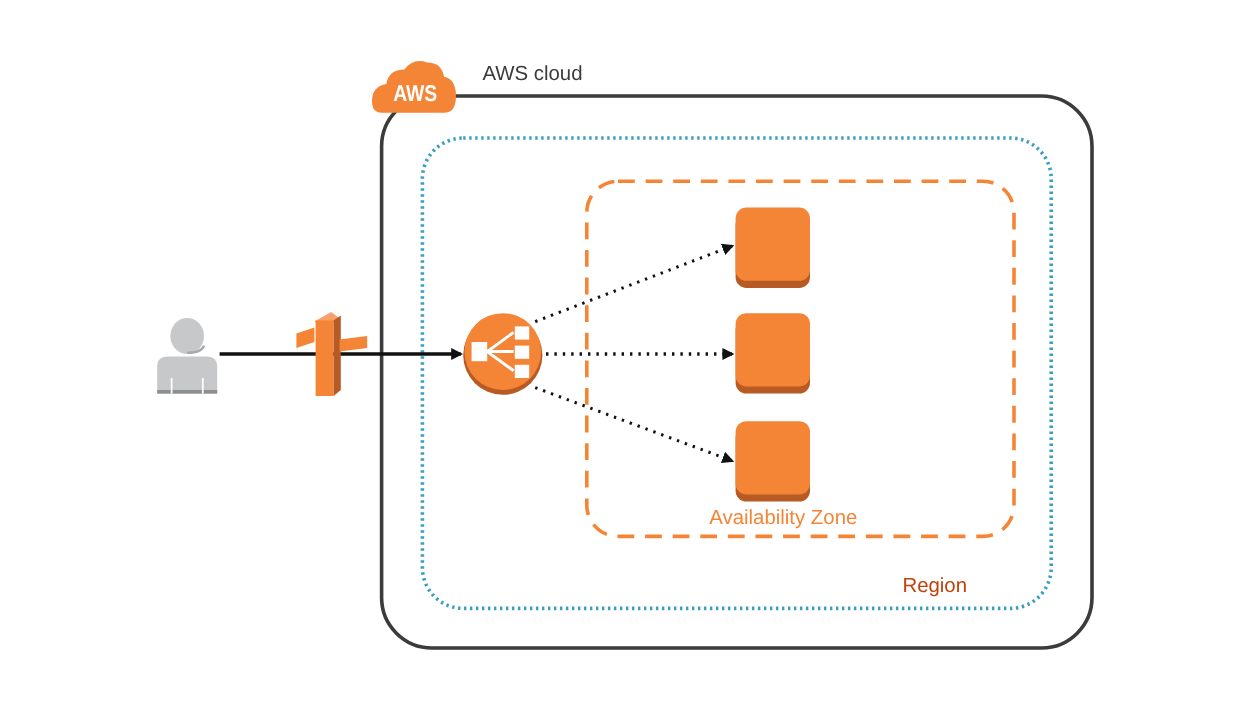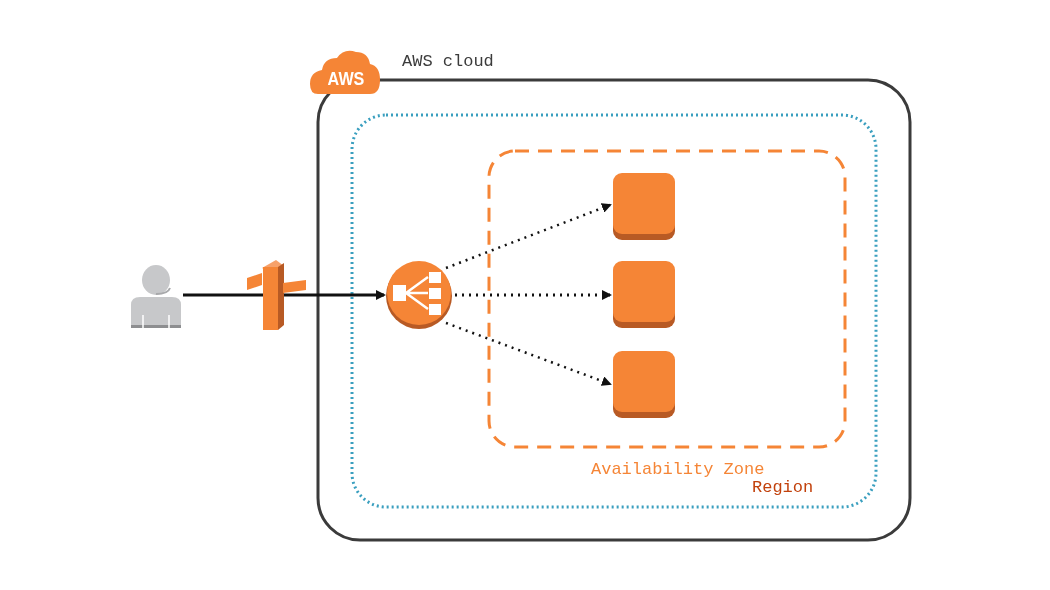--- a/index.html
+++ b/index.html
@@ -1,21 +1,21 @@
 <!DOCTYPE html>
 <html><head>
 <meta charset="utf-8">
 <style>
   html, body { margin: 0; padding: 0; background: #ffffff; }
   body { width: 1050px; height: 590px; position: relative; overflow: hidden;
          font-family: "DejaVu Sans", sans-serif; }
   svg.diagram { position: absolute; left: 0; top: 0; }
-  .lbl { position: absolute; font-family: Liberation Mono, monospace; white-space: nowrap; }
+  .lbl { position: absolute; font-family: Liberation Sans, sans-serif; white-space: nowrap; }
   .cloud-title { left: 402px; top: 52px; font-size: 17px; color: #3b3b3b; }
-  .az-title { left: 591px; top: 422px; font-size: 17px; color: #f58536; margin-top: 38px; }
+  .az-title { left: 591px; top: 422px; font-size: 17px; color: #f58536; }
   .region-title { left: 752px; top: 478px; font-size: 17px; color: #c2410c; }
   .aws-badge-text { position: absolute; left: 322px; top: 68px; width: 48px; text-align: center;
                     font-family: "Liberation Sans", sans-serif; font-weight: bold; font-size: 19px; color: #ffffff;
                     transform: scaleX(0.85); }
 </style>
 </head>
 <body>
 
 <svg class="diagram" width="1050" height="590" viewBox="0 0 1050 590">
   <defs>

